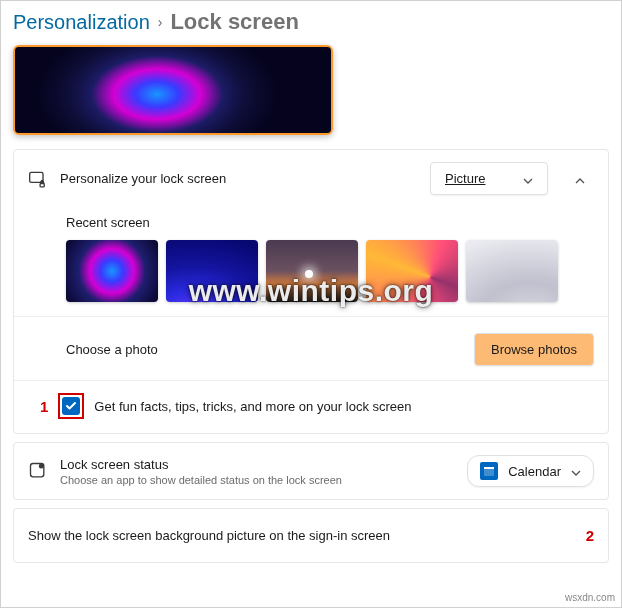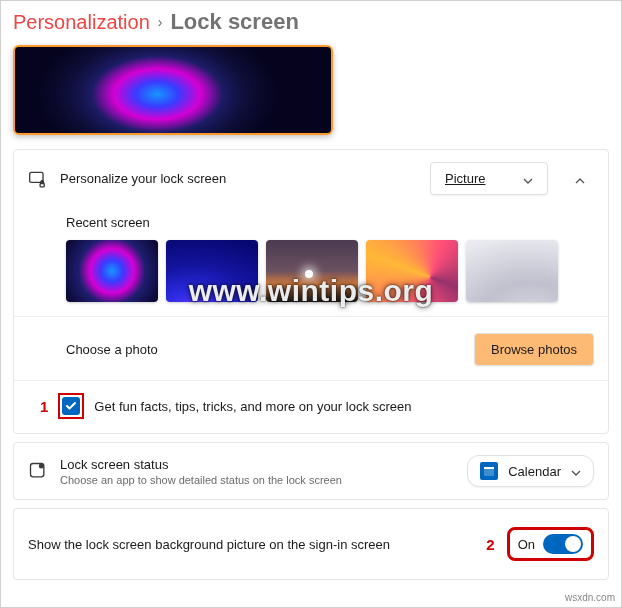--- a/index.html
+++ b/index.html
@@ -1,18 +1,18 @@
 <!DOCTYPE html>
 <html><head>
 <meta charset="utf-8">
 <style>
 * { box-sizing: border-box; margin: 0; padding: 0; font-family: "Segoe UI", Arial, sans-serif; }
 body { background: #fff; width: 622px; height: 608px; overflow: hidden; color: #1a1a1a; font-size: 13px; position: relative; border: 1px solid #d0d0d0; }
 .breadcrumb { display: flex; align-items: center; gap: 8px; padding: 8px 12px 4px; }
-.breadcrumb .parent { color: #ef4444; font-size: 20px; font-weight: 400; }
+.breadcrumb .parent { color: #0369a1; font-size: 20px; font-weight: 400; }
 .breadcrumb .sep { color: #6b6b6b; font-size: 14px; }
 .breadcrumb .current { color: #737373; font-size: 22px; font-weight: 600; }
 .hero { margin: 6px 12px 14px; width: 320px; height: 90px; border-radius: 6px; background: radial-gradient(ellipse 120px 70px at 45% 55%, #1696ff 0%, #3a3aff 18%, #d400d4 36%, #1e1e6e 55%, #07052a 100%); border: 2px solid #ff9a2a; box-shadow: 0 2px 6px rgba(0,0,0,0.25); position: relative; overflow: hidden; }
 .hero::after { content:""; position:absolute; inset:0; background: radial-gradient(ellipse 90px 55px at 45% 55%, rgba(255,255,255,0) 60%, rgba(0,0,0,0.3) 100%); }
 .card { border: 1px solid #e6e6e6; border-radius: 4px; margin: 0 12px 8px; background: #fff; }
 .row { display: flex; align-items: center; padding: 12px 14px; gap: 12px; }
 .icon-slot { width: 20px; height: 20px; display: flex; align-items: center; justify-content: center; color: #3a3a3a; }
 .grow { flex: 1; }
 .dropdown { display: flex; align-items: center; gap: 16px; background: #fff; border: 1px solid #e0e0e0; border-radius: 4px; padding: 8px 14px; min-width: 118px; justify-content: space-between; font-size: 13px; color: #1a1a1a; box-shadow: 0 1px 2px rgba(0,0,0,0.06); text-decoration: underline; }
 .chev { width: 10px; height: 10px; display: inline-block; }
@@ -135,21 +135,17 @@
             <path d="M1 3l4 4 4-4" stroke="#555" stroke-width="1.4" fill="none"></path>
           </svg></span>
     </div>
   </div>
 </div>
 
 <div class="card">
   <div class="signin-row">
     <span class="grow">Show the lock screen background picture on the sign-in screen</span>
     <span class="anno-num">2</span>
-    <div class="toggle-wrap">
-      <span>On</span>
-      <div class="toggle"></div>
-    </div>
   </div>
 </div>
 
 <div class="watermark">www.wintips.org</div>
 <div class="srcmark">wsxdn.com</div>
 
 </body></html>

